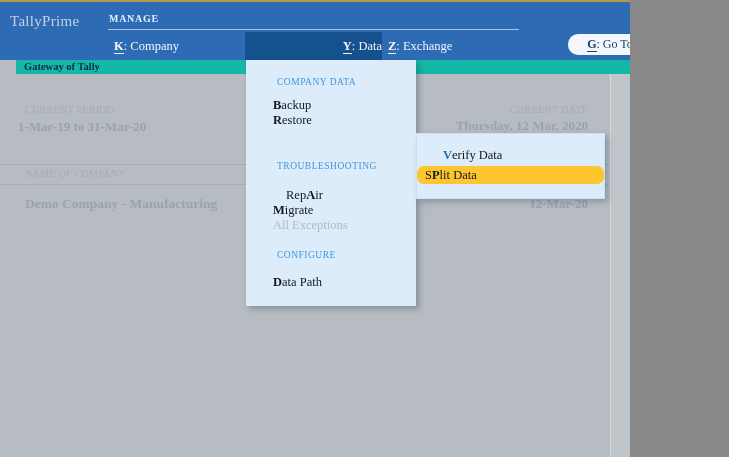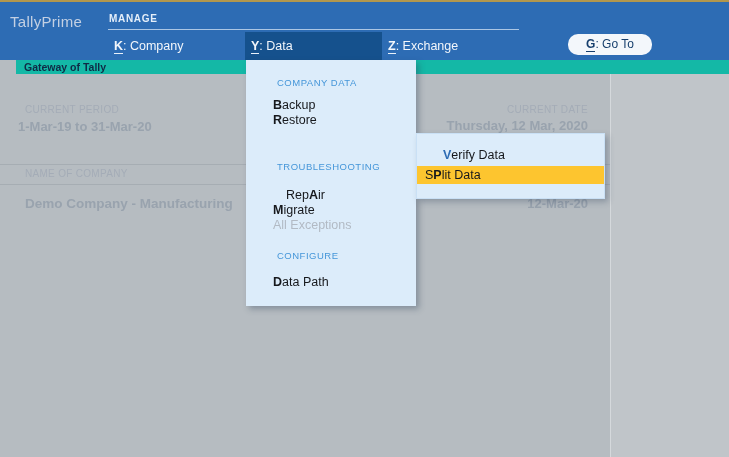--- a/index.html
+++ b/index.html
@@ -1,34 +1,34 @@
 <!DOCTYPE html>
 <html><head>
 <meta charset="utf-8">
 <style>
   * { margin:0; padding:0; box-sizing:border-box; }
   body { background:#888; font-family:"Liberation Sans", sans-serif; }
   #app {
-    position:relative; width:729px; height:457px; overflow:hidden;
-    background:#b6bcc1; font-family:Liberation Sans, sans-serif;
+    position:relative; width:630px; height:457px; overflow:hidden;
+    background:#b6bcc1; font-family:Liberation Serif, serif;
   }
 
   
   .goldline { position:absolute; left:0; top:0; width:729px; height:2px; background:#b2974d; }
   .topbar   { position:absolute; left:0; top:2px; width:729px; height:58px; background:#2d6cb4; }
   .brand-product { position:absolute; left:10px; top:11px; font-size:15px; color:#c3d0e3; letter-spacing:0.3px; }
   .brand-edition { position:absolute; left:10px; top:27px; font-size:20px; font-weight:bold; color:#c09c3e; letter-spacing:1px; }
   .manage-label { position:absolute; left:109px; top:11px; font-size:10px; font-weight:bold; color:#e4eef9; letter-spacing:0.7px; }
   .manage-underline { position:absolute; left:108px; top:27px; width:411px; height:1px; background:rgba(240,247,253,0.65); }
   .menubar-item {
     position:absolute; top:30px; height:28px; width:137px; line-height:28px;
     padding-left:6px; font-size:12.5px; color:#f2f6fb; cursor:default; white-space:nowrap;
   }
   .mi-0 { left:108px; }
-  .mi-1 { left:245px; background:#15518d; }
+  .mi-1 { left:245px; background:#15518d;text-align:right; }
   .mi-2 { left:382px; }
   .hotkey { font-weight:bold; border-bottom:1px solid #e8f1fa; padding-bottom:0px; }
   .goto-btn {
     position:absolute; left:568px; top:32px; width:84px; height:21px;
     background:#f3f7fb; border-radius:10px; text-align:center; line-height:21px;
     font-size:12px; color:#163f6d; cursor:pointer;
   }
   .goto-btn .hotkey { border-bottom-color:#163f6d; font-weight:bold; }
 
   .gateway-bar {
@@ -73,21 +73,21 @@
   .it-datapath { top:214px; }
 
   
   .submenu {
     position:absolute; left:416px; top:133px; width:189px; height:66px;
     background:#dcecfa; border:1px solid #c9e0f5; box-shadow:3px 3px 6px rgba(40,60,85,0.3); z-index:6;
   }
   .sub-item { position:absolute; left:0; width:187px; height:18px; line-height:18px; font-size:12.5px; color:#16181c; cursor:pointer; white-space:nowrap; }
   .it-verify { top:12px; padding-left:26px; }
   .it-verify .mhot { font-weight:bold; color:#2d6cb4; }
-  .it-splitdata { top:32px; padding-left:8px; background:#fdc52f; }
+  .it-splitdata { top:32px; padding-left:8px; background:#fdc52f;border-radius:7px; }
   .it-splitdata .mhot { font-weight:bold; }
 </style>
 </head>
 <body>
 
 <div id="app">
 
   <div class="goldline"></div>
 
   <div class="topbar">

